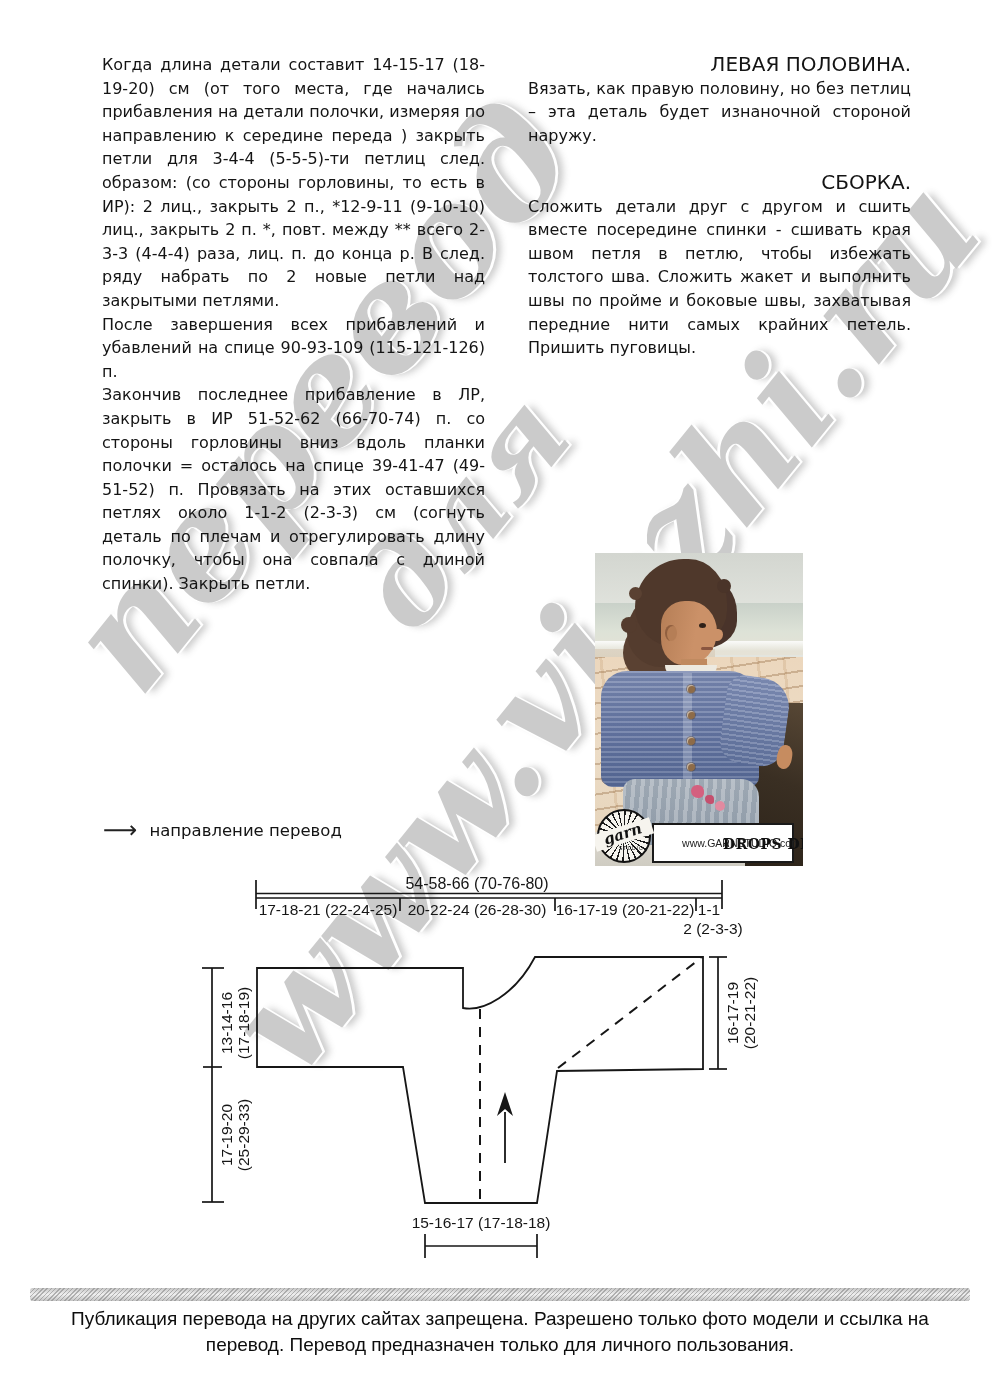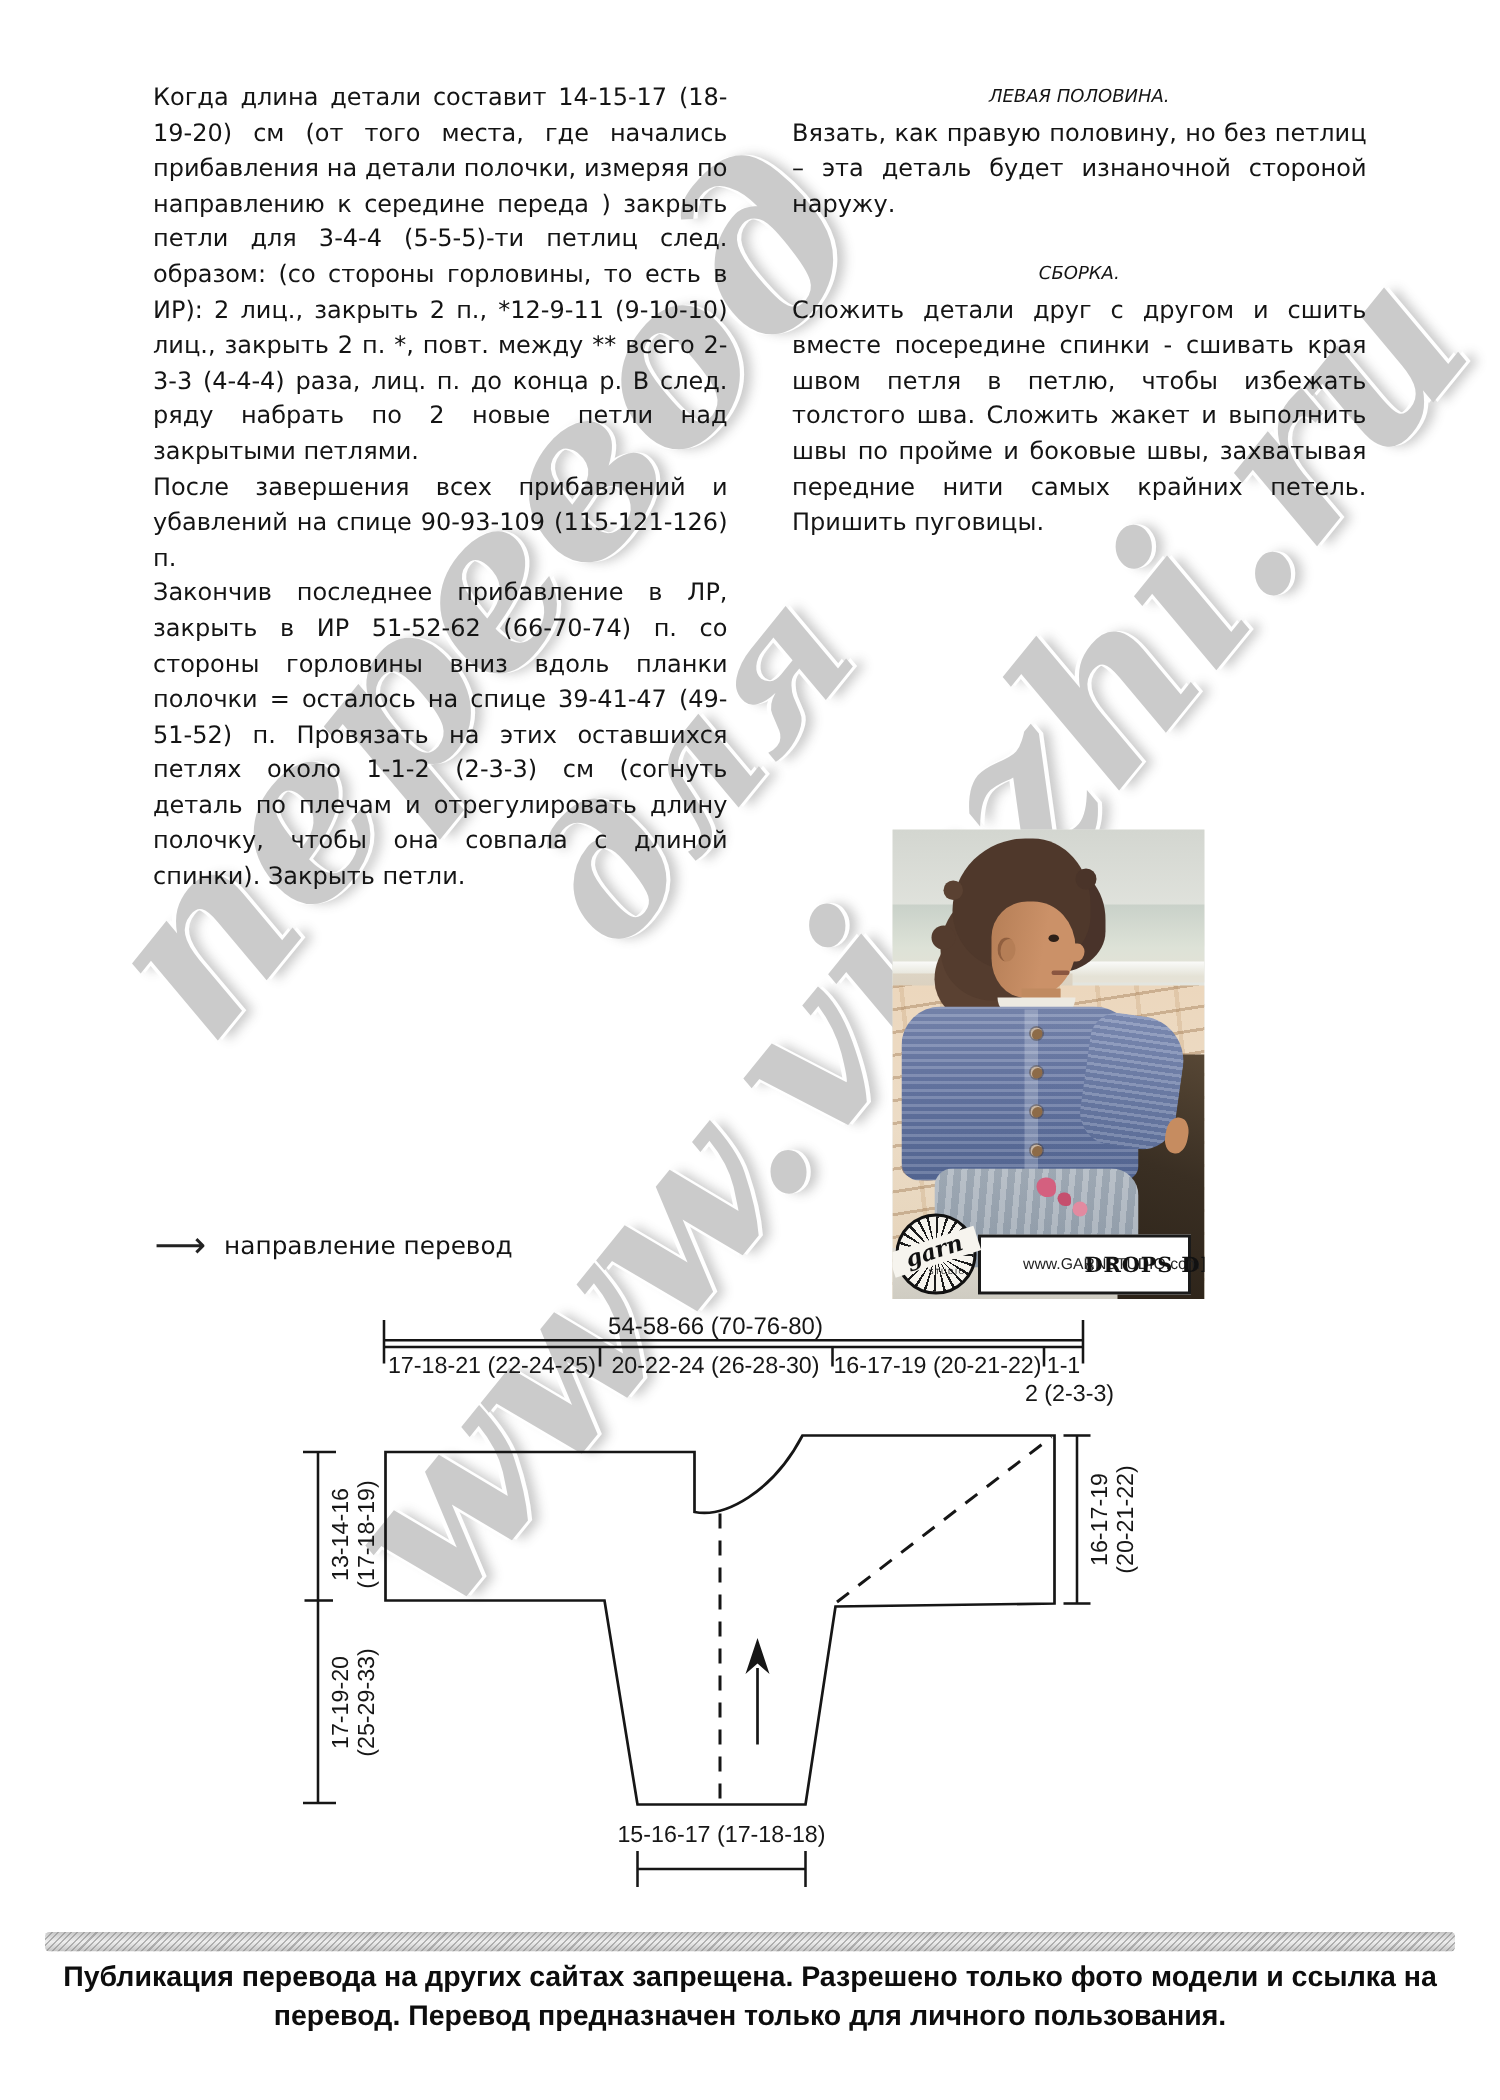--- a/index.html
+++ b/index.html
@@ -19,21 +19,21 @@
   .wm1{font-size:148px;}
   .wm2{font-size:116px;}
   .wm3{font-size:142px;}
   
   .col{position:absolute;top:53px;z-index:2;font-size:16px;line-height:23.6px;text-align:justify;}
   .col-left{left:102px;width:383px;}
   .col-right{left:528px;width:383px;}
   .col p{margin:0;}
   .sec{margin-bottom:23.6px;}
   .sec:last-child{margin-bottom:0;}
-  .sec h2{margin:0;font-size:12px;font-weight:normal;line-height:23.6px;text-align:center;font-style:italic;}
+  .sec h2{margin:0;font-size:20px;font-weight:normal;line-height:23.6px;text-align:right;}
   
   .legend{position:absolute;left:103px;top:818px;z-index:2;display:flex;align-items:center;gap:12px;}
   .legend .arr{font-size:24px;line-height:24px;color:#222;}
   .legend .txt{font-size:16.5px;}
   
   .photo{position:absolute;left:595px;top:553px;width:208px;height:313px;overflow:hidden;z-index:3;background:#e3e5df;}
   .photo *{position:absolute;}
   .sky{left:0;top:0;right:0;height:78px;background:linear-gradient(180deg,#d3d6d0 0%,#e6e8e2 100%);}
   .sea{left:0;top:50px;right:0;height:52px;
        background:linear-gradient(180deg,#c9d1c9 0%,#dde2d7 55%,#e6e2d6 100%);}
@@ -103,21 +103,21 @@
   
   .diagram{position:absolute;left:160px;top:856px;z-index:2;}
   .diagram text{font-family:"Liberation Sans",sans-serif;fill:#161616;}
   
   .footer-bar{position:absolute;left:30px;top:1288px;width:940px;height:13px;z-index:2;border-radius:3px;
         background:
           repeating-linear-gradient(135deg,rgba(130,130,130,.55) 0 1px,rgba(255,255,255,0) 1px 3px),
           linear-gradient(180deg,#c6c6c6,#efefef 50%,#c2c2c2);}
   .footer-text{position:absolute;left:0;top:1306px;width:1000px;z-index:2;text-align:center;
         font-family:"Liberation Sans",sans-serif;font-size:19px;line-height:26px;color:#0d0d0d;}
-  .footer-text div{white-space:nowrap;font-weight:bold;}
+  .footer-text div{white-space:nowrap;}
 </style>
 </head>
 <body>
 
 <div class="watermark">
   <span class="wm1">перевод</span>
   <span class="wm2">для</span>
   <span class="wm3">www.vjazhi.ru</span>
 </div>
 

